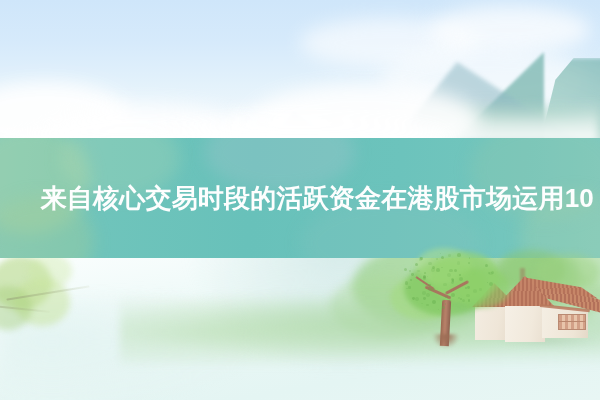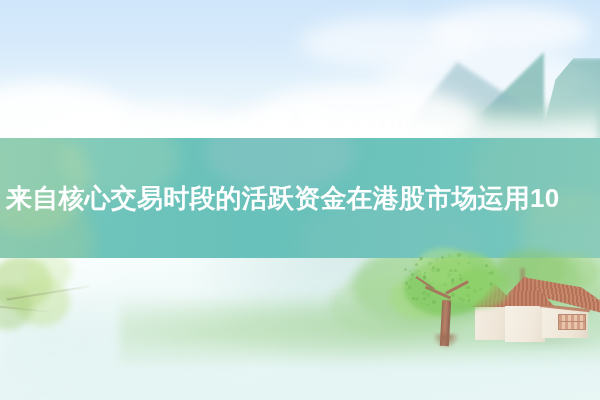--- a/index.html
+++ b/index.html
@@ -141,21 +141,21 @@
                   background: rgba(176,212,168,.26); }
   .band-blot.b7 { left: 300px; top: 60px;  width: 180px; height: 90px;
                   background: rgba(140,198,190,.22); }
 
   .title-wrap {
     position: absolute;
     left: 0; top: 138px;
     width: 600px; height: 120px;
     display: flex;
     flex-direction: column;
-    align-items: flex-start;
+    align-items: flex-end;
     justify-content: center;
     box-sizing: border-box;
     padding: 8px 6px;
   }
   .title-line {
     color: #fdfefe;
     font-size: 26px;
     font-weight: 700;
     line-height: 39px;
     letter-spacing: .2px;

